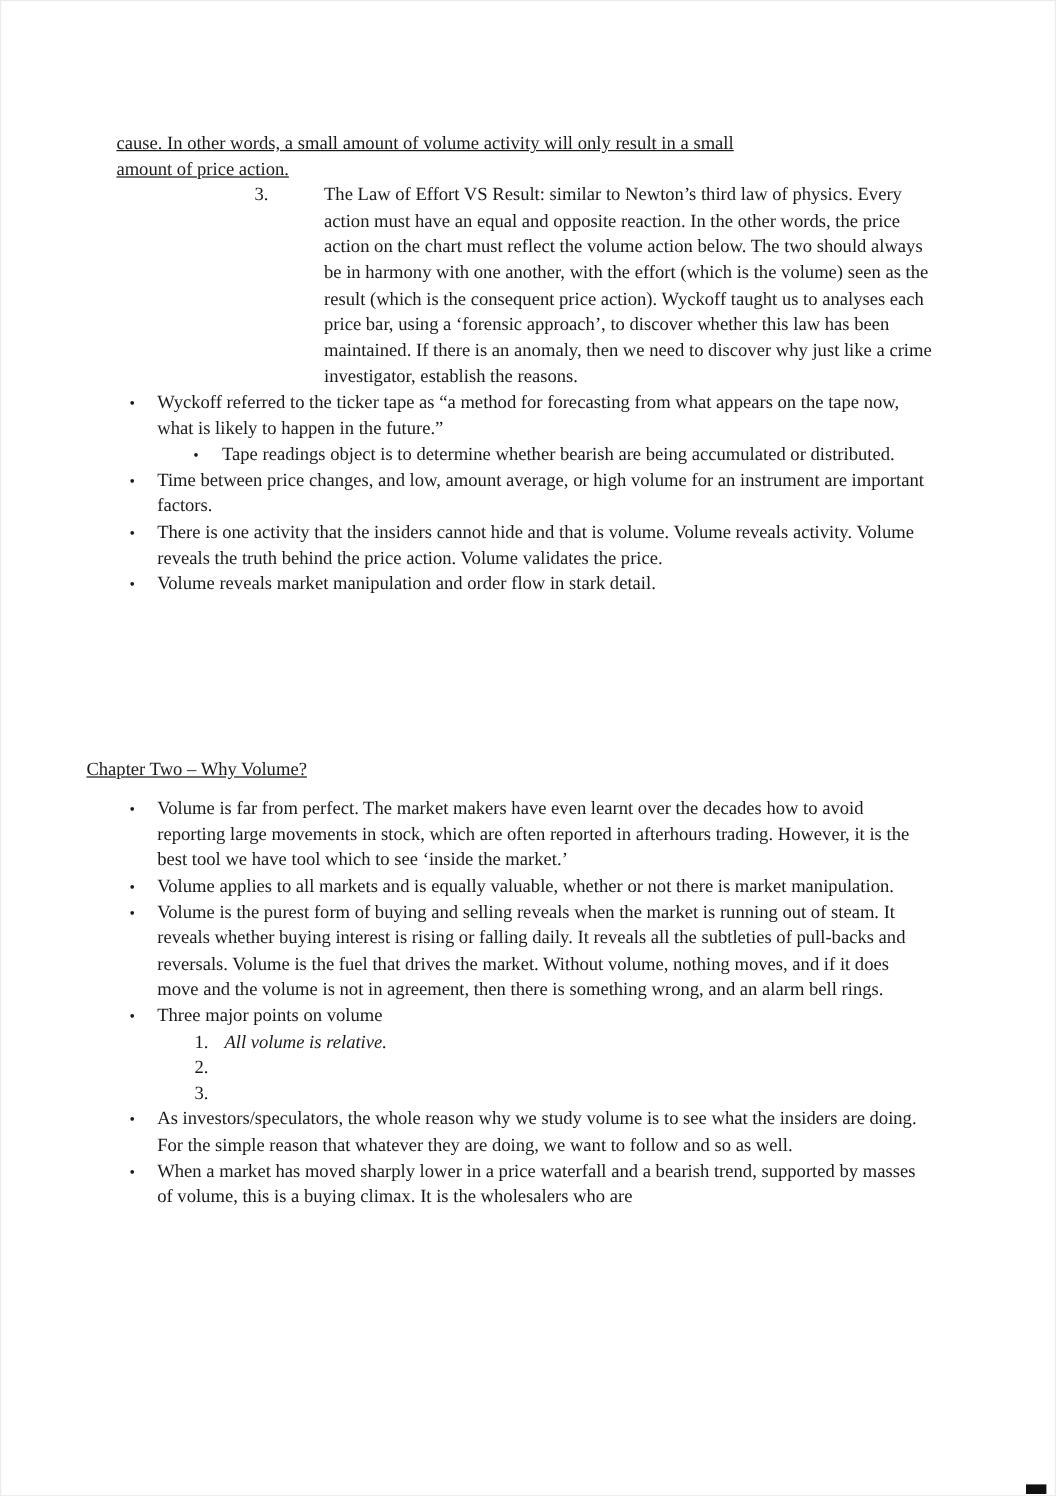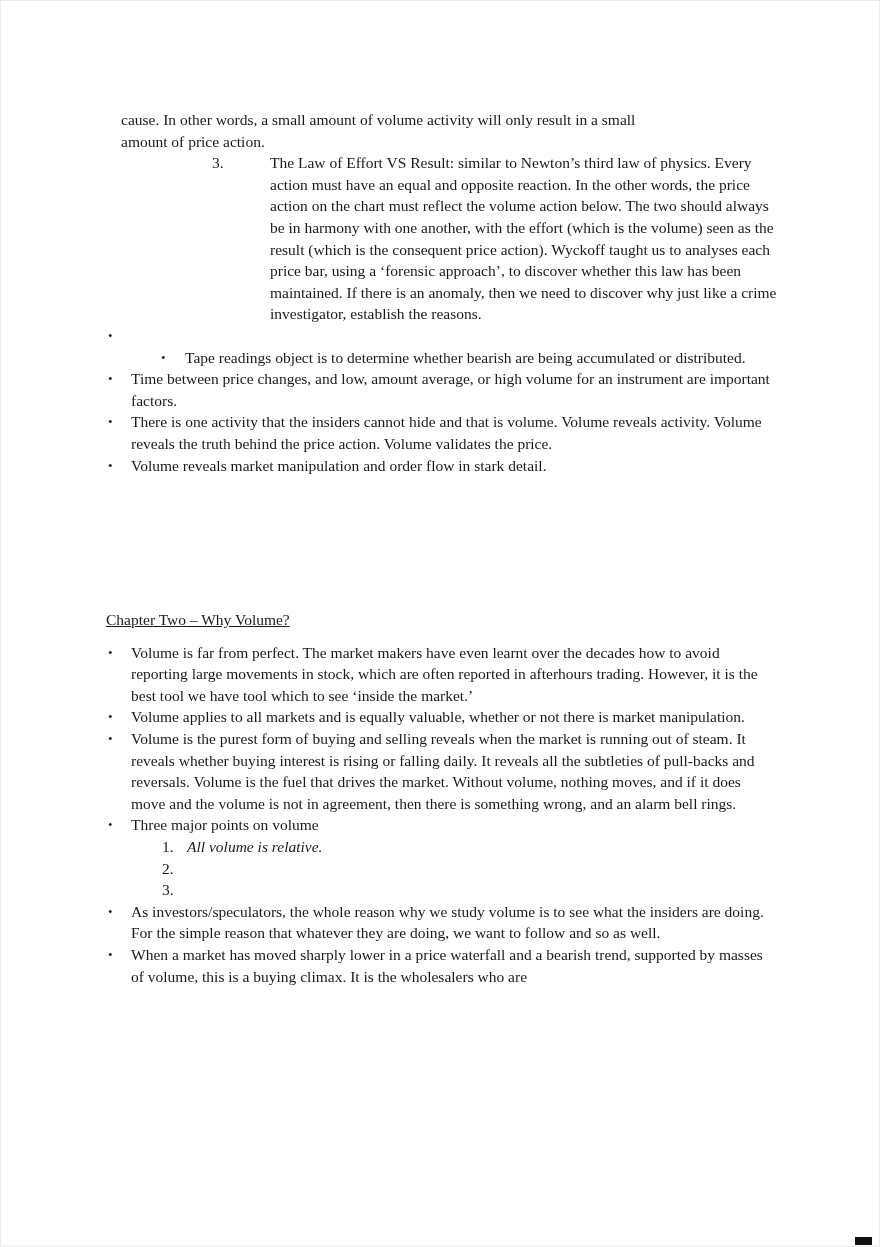--- a/index.html
+++ b/index.html
@@ -15,35 +15,35 @@
     background: #ffffff;
     border: 1px solid #ececec;
     overflow: hidden;
   }
   .content {
     position: absolute;
     top: 108px; left: 0; right: 0;
     font-size: 15.5px;
     line-height: 21.6px;
   }
-  .deep-para { margin-left: 120px; width: 537px; }
+  .deep-para { margin-left: 96px; width: 537px; text-decoration: underline; }
   .num-item { margin-left: 211px; display: flex; }
   .num-item .num { width: 26px; flex: none; }
   .num-item .txt { width: 514px; margin-left: 32px; }
   .bullet-1 { margin-left: 107px; display: flex; }
   .bullet-1 .dot { width: 23px; flex: none; font-size: 13px; line-height: 21.6px; }
   .bullet-1 .txt { width: 643px; }
   .bullet-2 { margin-left: 160px; display: flex; }
   .bullet-2 .dot { width: 24px; flex: none; font-size: 13px; line-height: 21.6px; }
   .bullet-2 .txt { width: 592px; }
   .sub-num { margin-left: 161px; display: flex; }
   .sub-num .num { width: 25px; flex: none; }
   .sub-num .txt { width: 560px; font-style: italic; }
   .chapter-heading {
-    margin-left: 105px;
+    margin-left: 71px;
     margin-top: 133px;
     margin-bottom: 11px;
     font-size: 15.5px;
     font-weight: normal;
     text-decoration: underline;
   }
   .corner-mark {
     position: absolute;
     left: 854px; top: 1236px;
     width: 17px; height: 8px;
@@ -58,20 +58,21 @@
 
     <p class="deep-para">cause. In other words, a small amount of volume activity will only result in a small amount of price action.</p>
 
     <div class="num-item">
       <span class="num">3.</span>
       <span class="txt">The Law of Effort VS Result: similar to Newton’s third law of physics. Every action must have an equal and opposite reaction. In the other words, the price action on the chart must reflect the volume action below. The two should always be in harmony with one another, with the effort (which is the volume) seen as the result (which is the consequent price action). Wyckoff taught us to analyses each price bar, using a ‘forensic approach’, to discover whether this law has been maintained. If there is an anomaly, then we need to discover why just like a crime investigator, establish the reasons.</span>
     </div>
 
     <div class="bullet-1">
       <span class="dot">•</span>
+      <span class="txt">Wyckoff referred to the ticker tape as “a method for forecasting from what appears on the tape now, what is likely to happen in the future.”</span>
     </div>
 
     <div class="bullet-2">
       <span class="dot">•</span>
       <span class="txt">Tape readings object is to determine whether bearish are being accumulated or distributed.</span>
     </div>
 
     <div class="bullet-1">
       <span class="dot">•</span>
       <span class="txt">Time between price changes, and low, amount average, or high volume for an instrument are important factors.</span>

